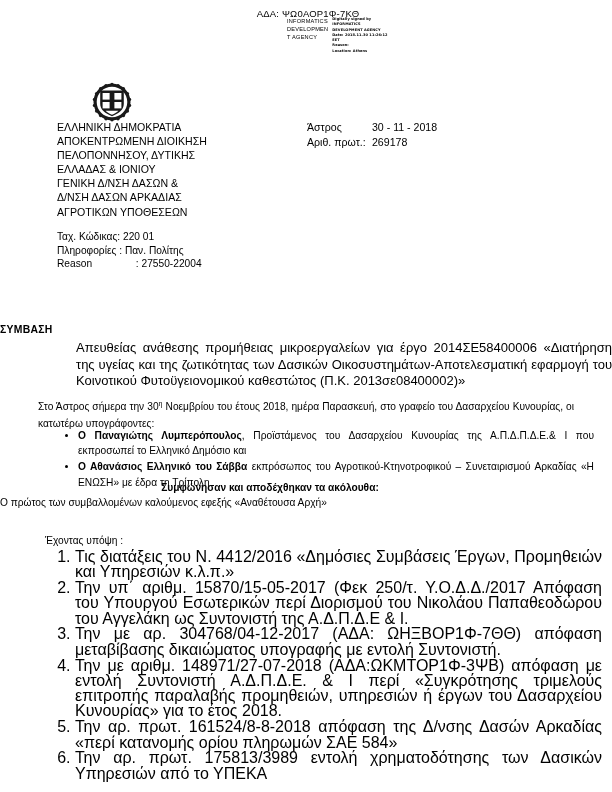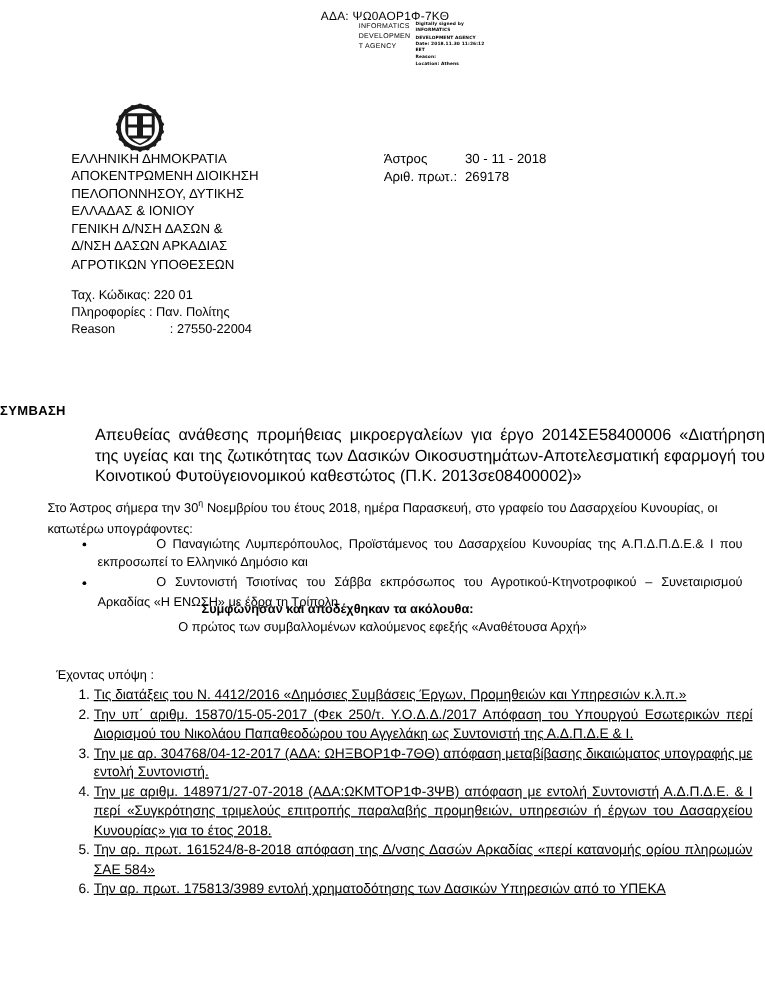--- a/index.html
+++ b/index.html
@@ -153,57 +153,55 @@
     margin: 0;
     padding: 0 0 0 18px;
     font-size: 10.2px;
     line-height: 15.2px;
     list-style: disc;
   }
   .parties li {
     text-align: justify;
     margin-bottom: 1px;
   }
-  .parties b { font-weight: normal; margin-left: 47px; }
+  .parties b { font-weight: bold; }
 
   .agree-line {
     position: absolute;
     top: 482px;
     left: 0;
     width: 540px;
     text-align: center;
     font-size: 10.2px;
     font-weight: bold;
   }
   .agree-sub {
     position: absolute;
     top: 497px;
     left: 0;
     width: 612px;
-    text-align: center;
     font-size: 10.2px;
   }
 
   .having {
     position: absolute;
     top: 535px;
     left: 45px;
     font-size: 10.2px;
   }
 
   .considerations {
     position: absolute;
     top: 549px;
     left: 47px;
     width: 527px;
     margin: 0;
     padding: 0 0 0 28px;
-    font-size: 11px;
+    font-size: 16px;
     line-height: 15.3px;
-    text-decoration: underline;
   }
   .considerations li {
     text-align: justify;
     margin-bottom: 0.5px;
   }
   .considerations li::marker { }
 </style>
 </head>
 <body>
 
@@ -311,21 +309,21 @@
 
   <div class="para-intro">
     <span>Στο Άστρος σήμερα την 30</span><sup>η</sup><span> Νοεμβρίου του έτους 2018, ημέρα Παρασκευή, στο γραφείο του Δασαρχείου Κυνουρίας, οι κατωτέρω υπογράφοντες:</span>
   </div>
 
   <ul class="parties">
     <li>
       <b>Ο  Παναγιώτης  Λυμπερόπουλος</b><span>, Προϊστάμενος του Δασαρχείου Κυνουρίας της Α.Π.Δ.Π.Δ.Ε.&amp; Ι που εκπροσωπεί το Ελληνικό Δημόσιο και</span>
     </li>
     <li>
-      <b>Ο  Συντονιστή  Τσιοτίνας  του  Σάββα</b><span> εκπρόσωπος του Αγροτικού-Κτηνοτροφικού – Συνεταιρισμού Αρκαδίας «Η ΕΝΩΣΗ» με έδρα τη Τρίπολη</span>
+      <b>Ο  Αθανάσιος  Ελληνικό  του  Σάββα</b><span> εκπρόσωπος του Αγροτικού-Κτηνοτροφικού – Συνεταιρισμού Αρκαδίας «Η ΕΝΩΣΗ» με έδρα τη Τρίπολη</span>
     </li>
   </ul>
 
   <div class="agree-line">Συμφώνησαν και αποδέχθηκαν τα ακόλουθα:</div>
   <div class="agree-sub">Ο πρώτος των συμβαλλομένων καλούμενος εφεξής «Αναθέτουσα Αρχή»</div>
 
   <div class="having">Έχοντας  υπόψη :</div>
 
   <ol class="considerations">
     <li>Τις διατάξεις του Ν. 4412/2016 «Δημόσιες Συμβάσεις Έργων, Προμηθειών και Υπηρεσιών κ.λ.π.»</li>

